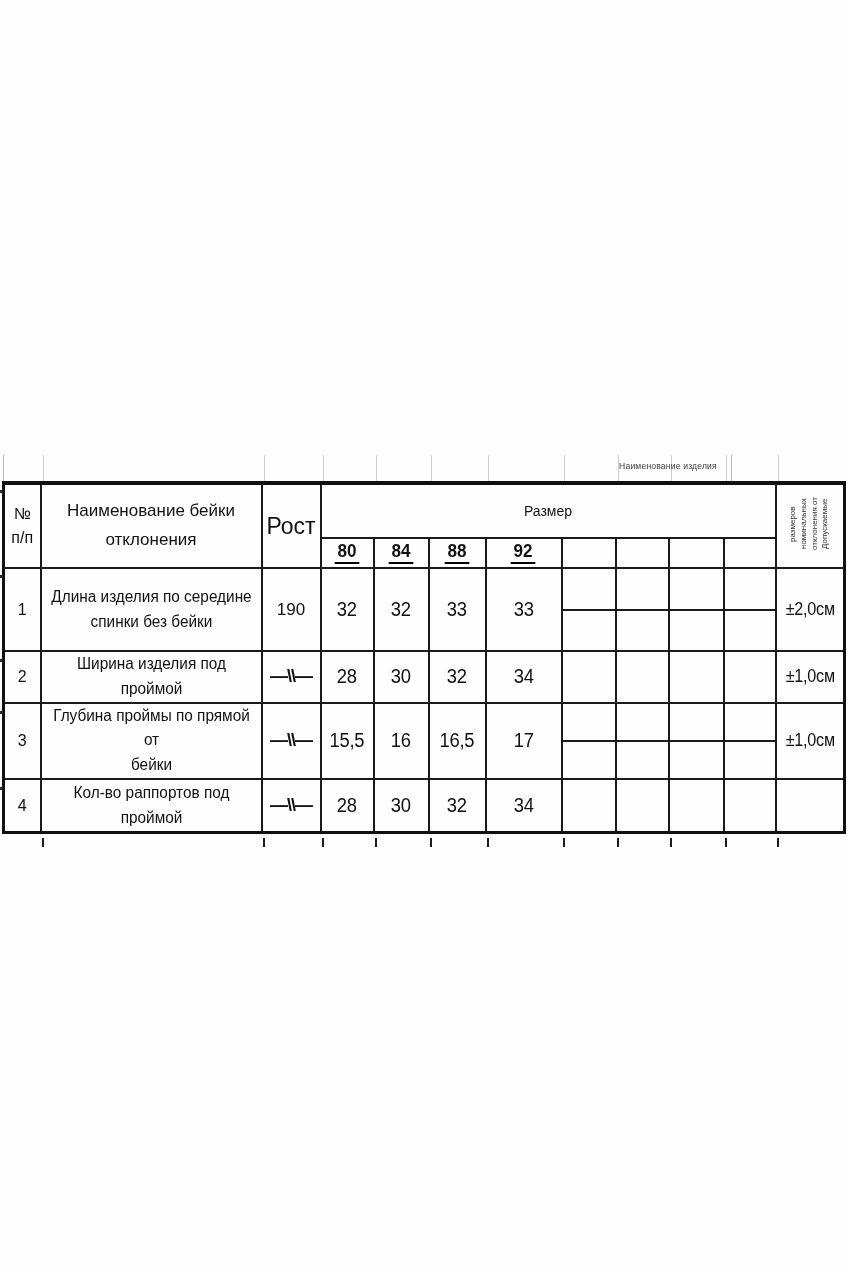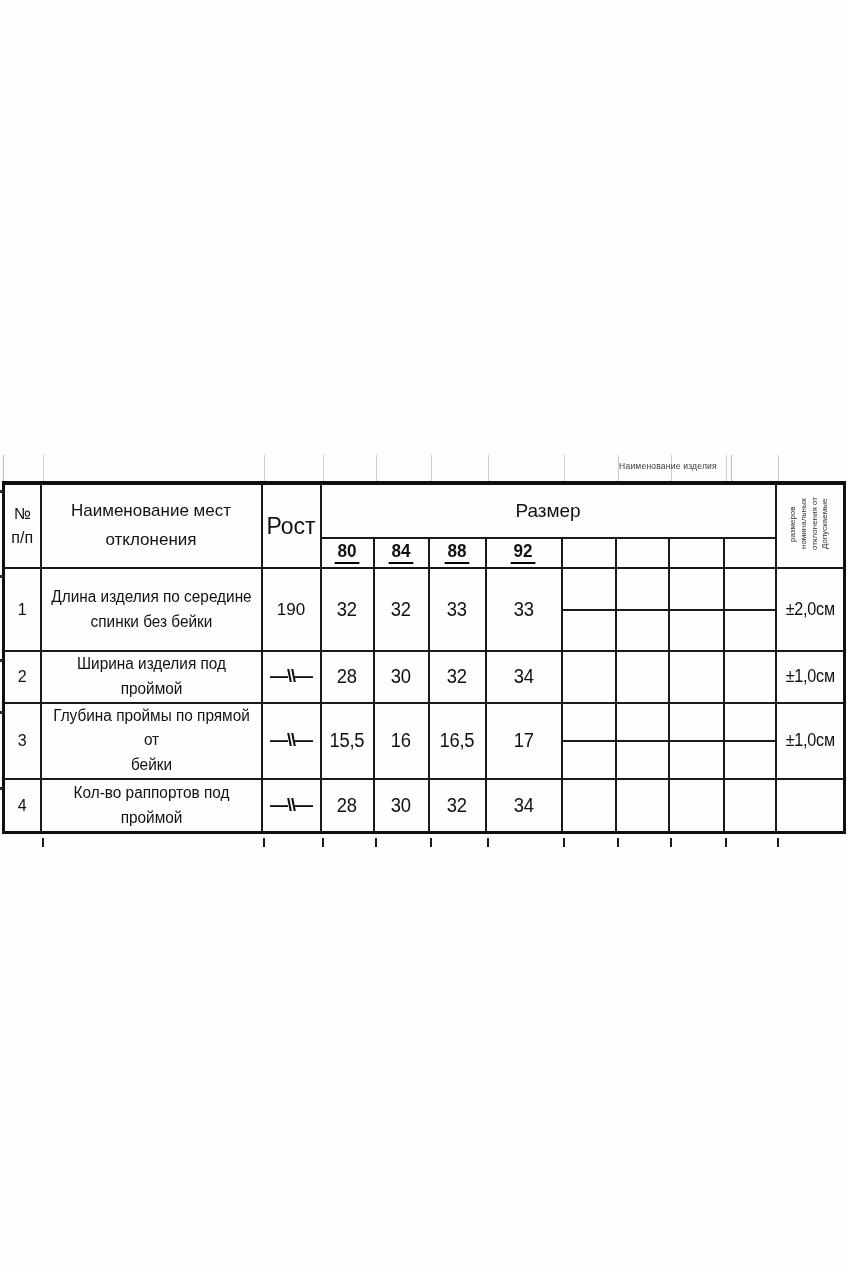--- a/index.html
+++ b/index.html
@@ -39,21 +39,21 @@
     border-collapse:collapse;table-layout:fixed;
     border:3px solid #101010;border-top:4px solid #101010;
   }
   table.grid td, table.grid th{
     border:2px solid #1a1a1a;padding:0;text-align:center;vertical-align:middle;
     font-weight:400;overflow:hidden;
   }
   .hd-num{font-size:16px;line-height:1.5;}
   .hd-name{font-size:17px;line-height:1.7;}
   .hd-rost{font-size:23px;vertical-align:bottom;padding-bottom:2px;}
-  .hd-razmer{font-size:19px;font-weight:400;margin-left:32px;}
+  .hd-razmer{font-size:14px;font-weight:400;margin-left:32px;}
   .hd-size span{display:inline-block;font-size:18px;font-weight:700;
     border-bottom:2.5px solid #000;padding:0 3px 0 3px;transform:scaleX(.95);}
   .hd-tol div{
     display:inline-block;writing-mode:vertical-lr;transform:rotate(180deg);
     font-size:8px;line-height:1.35;color:#2e2e2e;height:78px;letter-spacing:0;
   }
   .c-num{font-size:16px;}
   .c-name div{font-size:16px;line-height:1.55;transform:scaleX(.96);transform-origin:center;}
   .c-name span{display:block;}
   .c-h{font-size:17px;}
@@ -106,21 +106,21 @@
       <col style="width:69px">
     </colgroup>
     <tbody>
 
       <tr style="height:52px">
         <td class="hd-num" rowspan="2">
           <span style="display:block">№</span>
           <span style="display:block">п/п</span>
         </td>
         <td class="hd-name" rowspan="2">
-          <span style="display:block">Наименование мест</span>
+          <span style="display:block">Наименование бейки</span>
           <span style="display:block">отклонения</span>
         </td>
         <td class="hd-rost" rowspan="2">Рост</td>
         <td class="hd-razmer" colspan="8">Размер</td>
         <td class="hd-tol" rowspan="2">
           <div>Допускаемые отклонения от номинальных размеров</div>
         </td>
       </tr>
 
       <tr style="height:29px">

